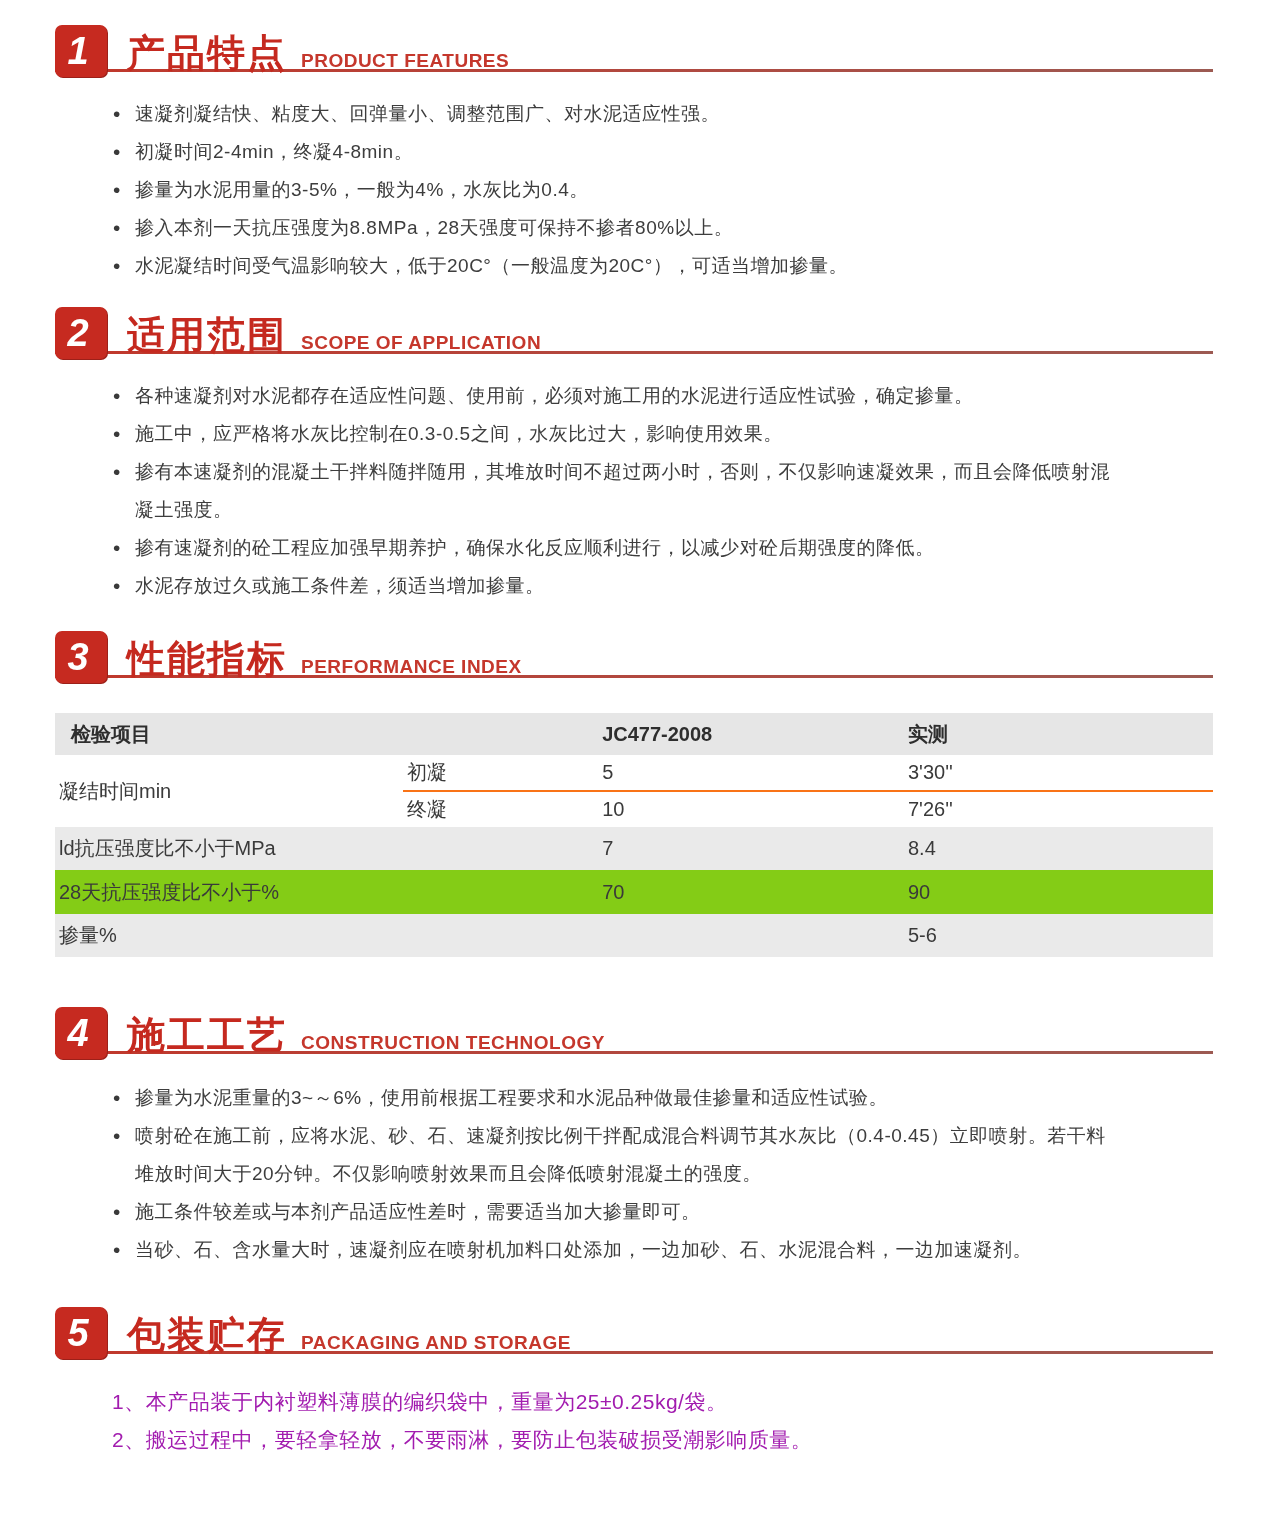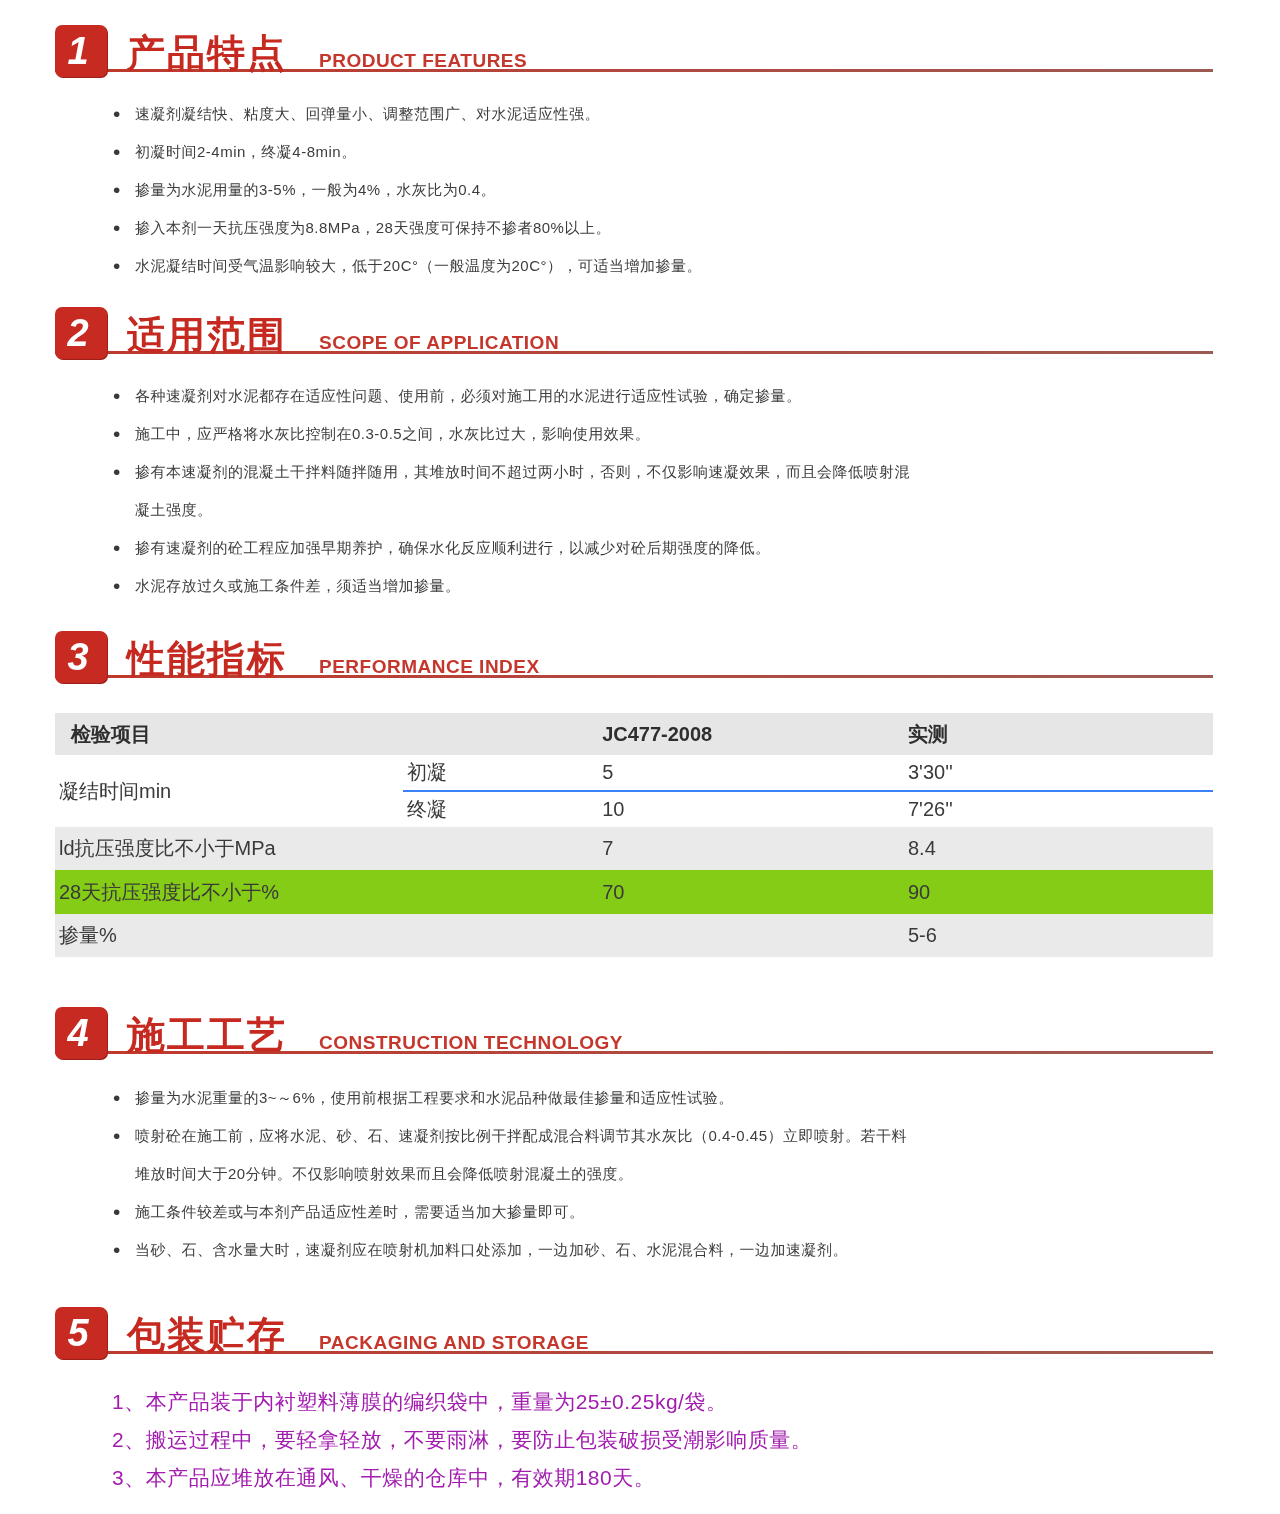--- a/index.html
+++ b/index.html
@@ -28,41 +28,41 @@
     background: #c62a20;
     border-radius: 7px;
     color: #ffffff;
     font-size: 38px; font-weight: bold; font-style: italic;
     display: flex; align-items: center; justify-content: center;
     padding-right: 6px;
     box-shadow: 1px 1px 0 #9c2019;
   }
   .sec-titles {
     position: absolute; left: 72px; bottom: 9px; z-index: 1;
-    display: flex; align-items: flex-end; gap: 32px; white-space: nowrap;
+    display: flex; align-items: flex-end; gap: 14px; white-space: nowrap;
   }
   .title-zh {
     color: #c5291f; font-size: 38px; font-weight: 900;
     letter-spacing: 2px; line-height: 1;
   }
   .title-en {
     color: #c5372c; font-size: 19px; font-weight: bold;
     line-height: 1; margin-bottom: 2px; letter-spacing: 0.5px; margin-top: 8px;
   }
 
   
   .intro {
     margin: 10px 0 0 75px;
     font-size: 21px; font-weight: bold; color: #1d1d1d;
     line-height: 28px; letter-spacing: 0.5px;
   }
   ul.bullets { list-style: none; margin: 14px 0 0 58px; }
   ul.bullets li {
     position: relative; padding-left: 22px;
-    font-size: 15px; line-height: 38px; color: #3d3d3d;
+    font-size: 19px; line-height: 38px; color: #3d3d3d;
     letter-spacing: 0.5px; white-space: pre-line;
   }
   ul.bullets li::before {
     content: "•";
     position: absolute; left: 0; top: 0;
     color: #3a3a3a; font-size: 21px;
   }
   .numbered { margin: 20px 0 0 57px; }
   .numbered .num-line {
     font-size: 21px; line-height: 38px; color: #a21caf; letter-spacing: 0.5px;
@@ -80,21 +80,21 @@
   table.perf col.c3 { width: 290px; }
   table.perf col.c4 { width: 293px; }
   table.perf td, table.perf th { padding: 4px; vertical-align: middle; font-weight: normal; text-align: left; }
   tr.thead td { background: #e6e6e6; height: 42px; font-weight: bold; color: #2e2e2e; }
   tr.thead td.cell-item { padding-left: 16px; }
   td.cell-item { padding-left: 16px; }
   td.cell-sub { padding-left: 34px; }
   td.cell-jc { text-align: center; }
   td.cell-measured { padding-left: 90px; }
   tr.r-set td { height: 34px; background: #ffffff; }
-  tr.r-set td.divider { border-bottom: 2px solid #3b82f6; }
+  tr.r-set td.divider { border-bottom: 2px solid #f97316; }
   tr.r-gray td { height: 43px; background: #eaeaea; }
   tr.r-white td { height: 44px; background: #84cc16; }
 </style>
 </head>
 <body>
 
 <div class="page">
 
   <div class="section" style="margin-top:25px;">
     <div class="sec-header">
@@ -209,17 +209,16 @@
       <div class="sec-underline"></div>
       <div class="sec-badge">5</div>
       <div class="sec-titles">
         <span class="title-zh">包装贮存</span>
         <span class="title-en">PACKAGING AND STORAGE</span>
       </div>
     </div>
     <div class="numbered">
       <div class="num-line">1、本产品装于内衬塑料薄膜的编织袋中，重量为25±0.25kg/袋。</div>
       <div class="num-line">2、搬运过程中，要轻拿轻放，不要雨淋，要防止包装破损受潮影响质量。</div>
-      <div class="num-line">3、本产品应堆放在通风、干燥的仓库中，有效期180天。</div>
     </div>
   </div>
 
 </div>
 
 </body></html>

